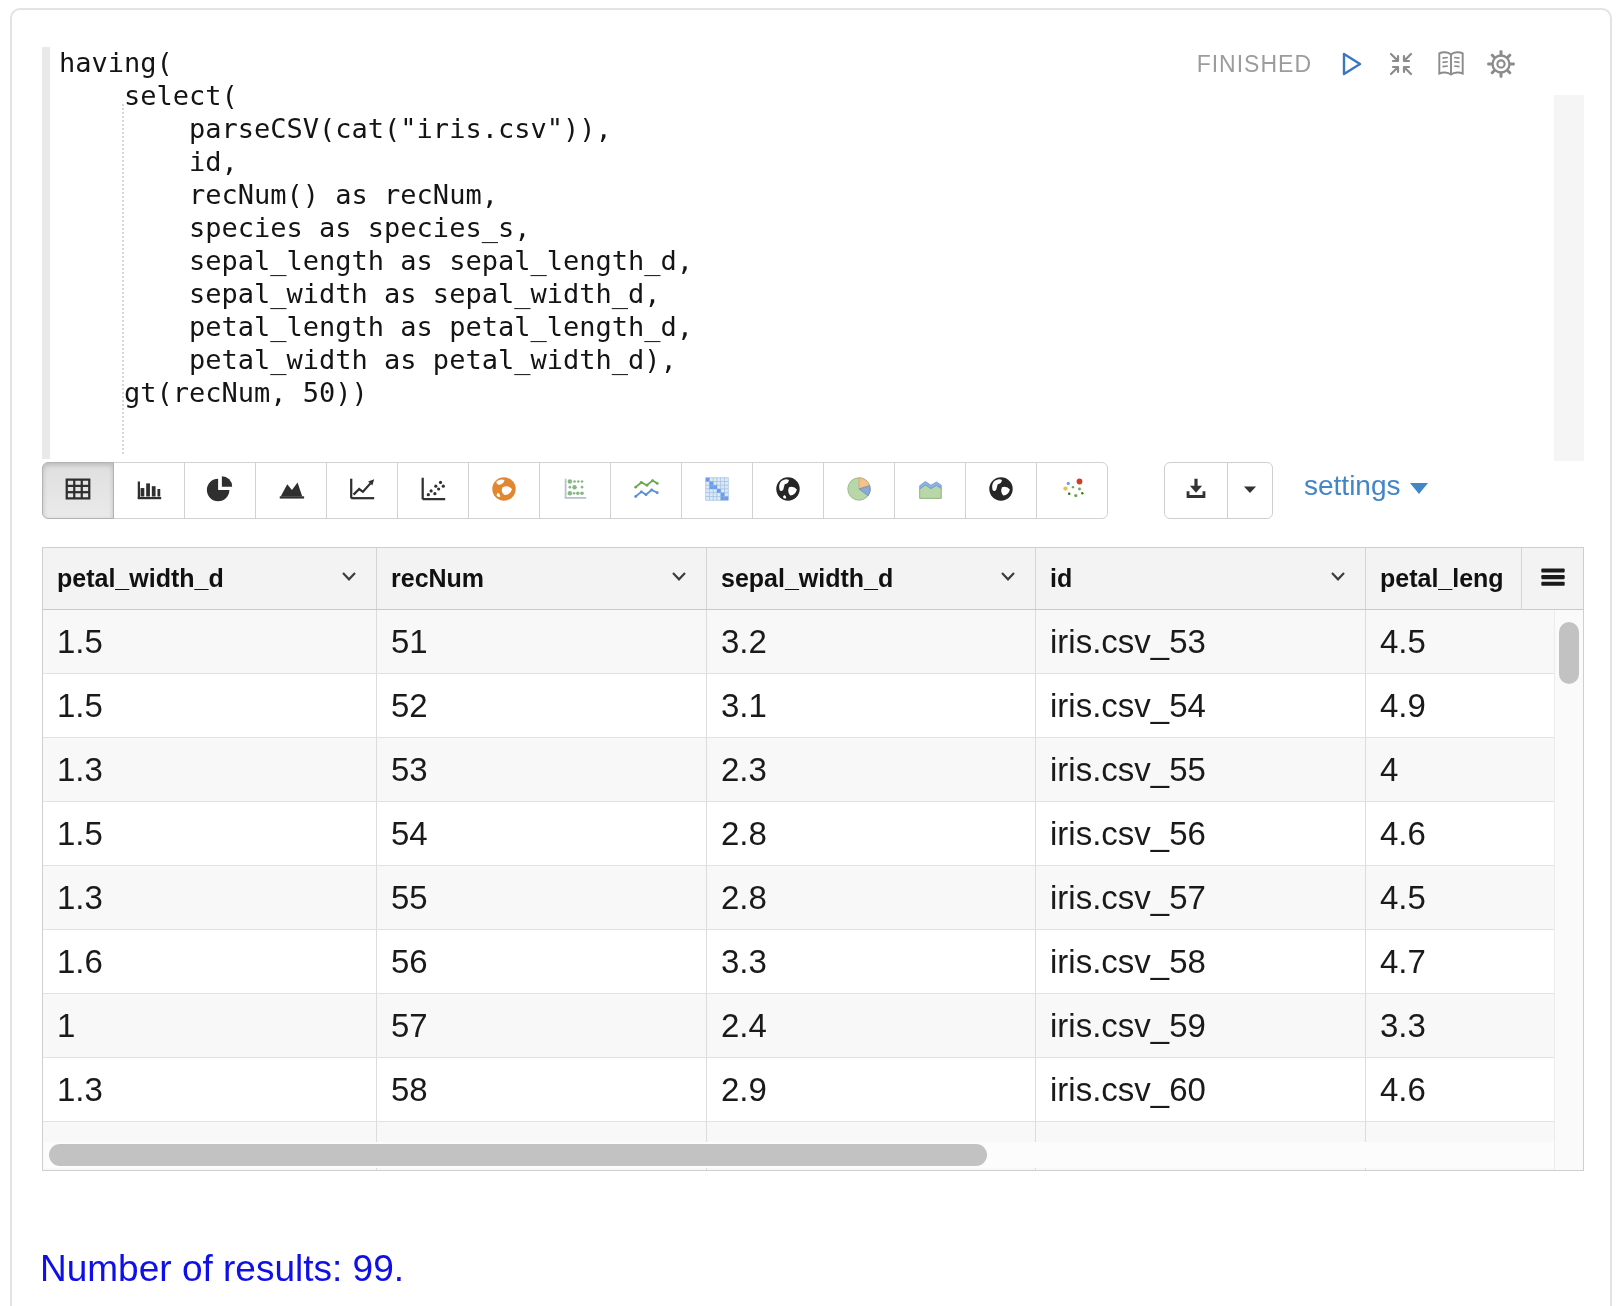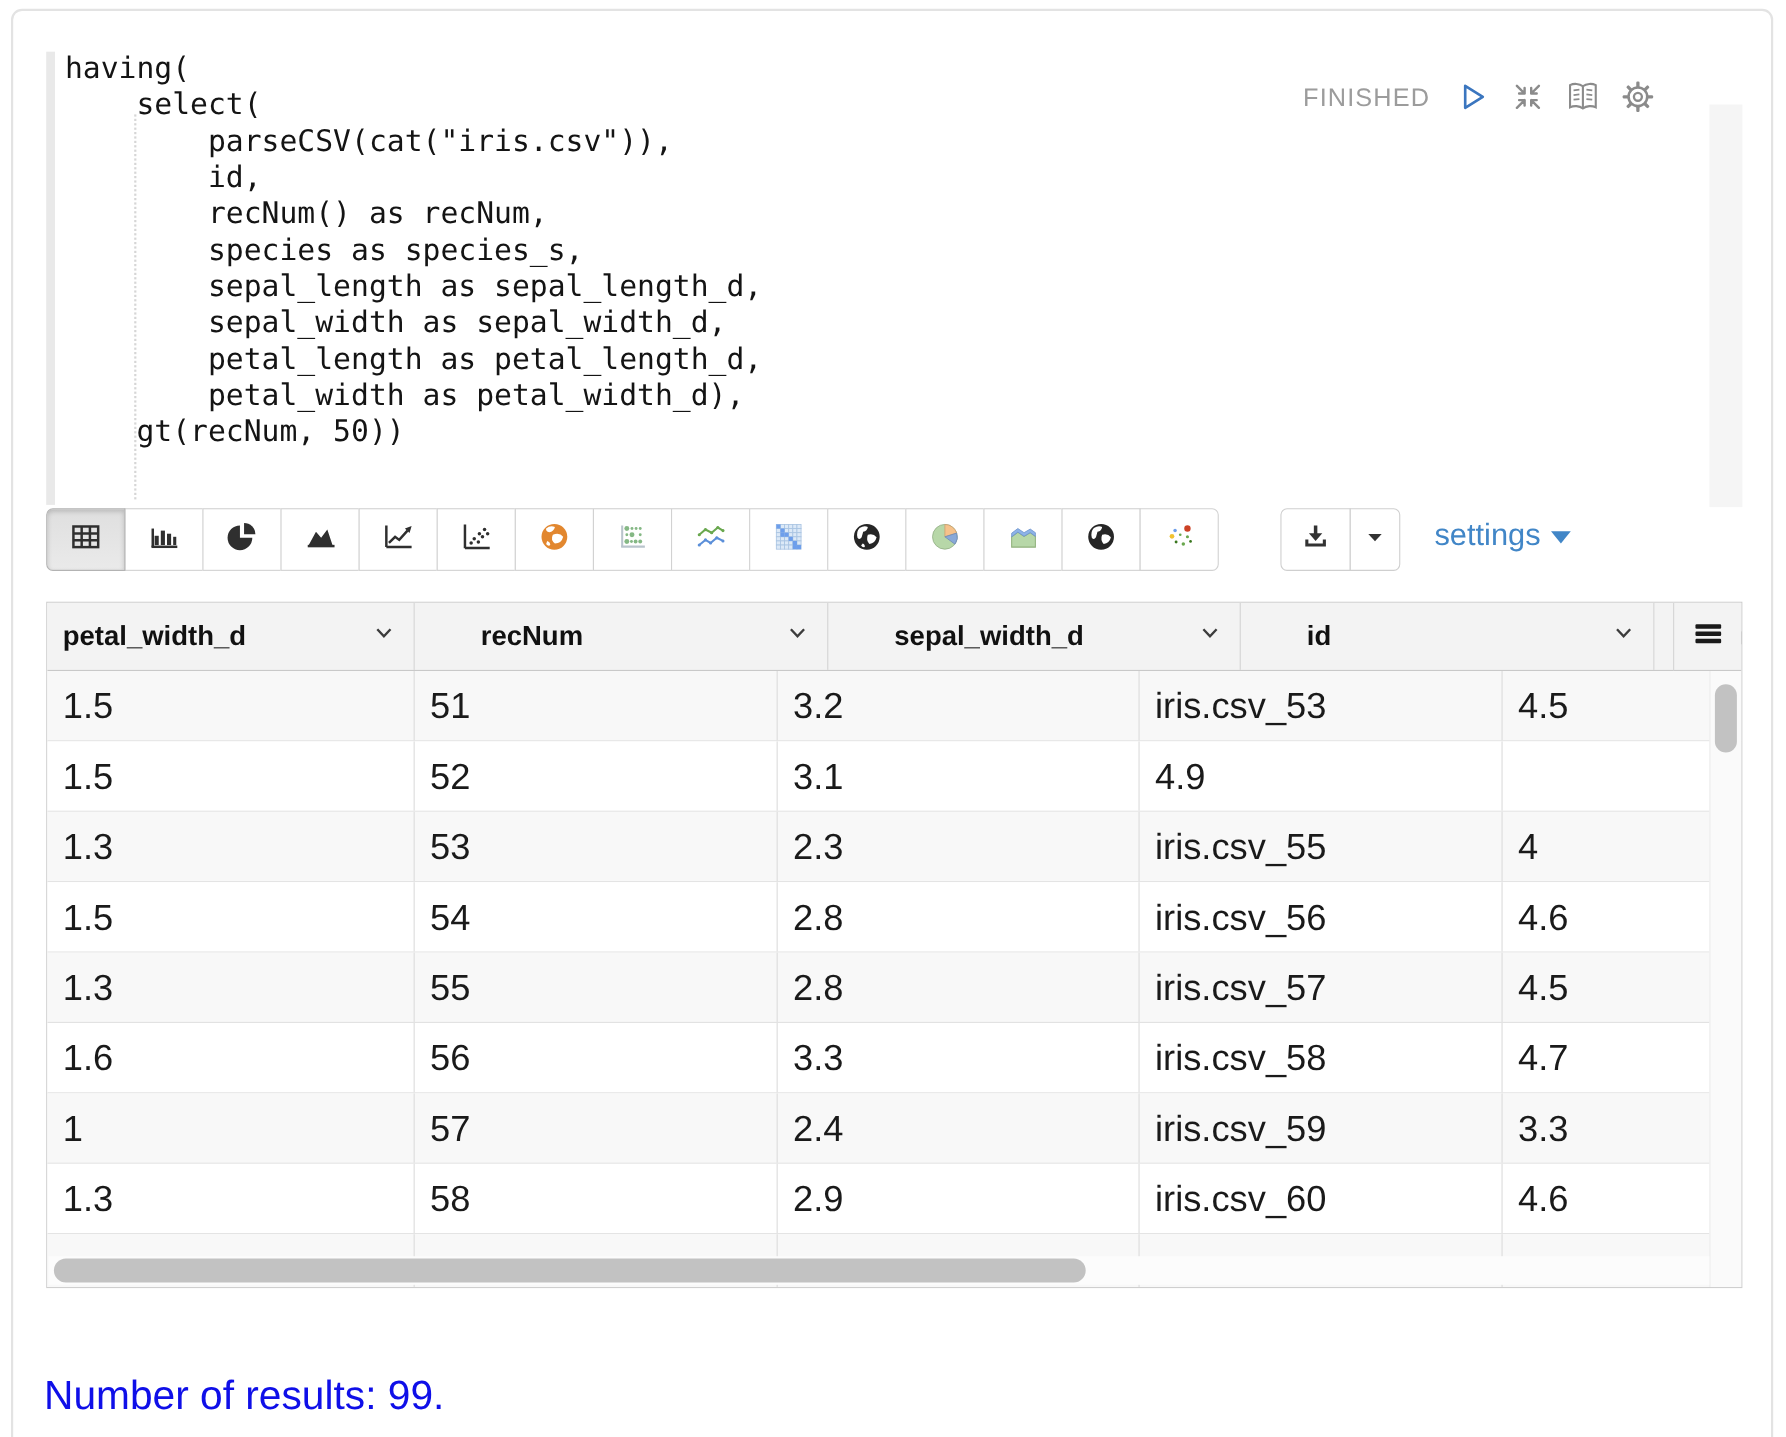--- a/index.html
+++ b/index.html
@@ -10,21 +10,21 @@
 
   
   .editor-gutter { position:absolute; left:30px; top:37px; width:8px; height:412px; background:#e9e9e9; }
   .indent-guide  { position:absolute; left:110px; top:94px; height:350px; border-left:2px dotted #d6d6d6; }
   .code-pre { position:absolute; left:47px; top:36px;
               font-family:"DejaVu Sans Mono", monospace; font-size:27px; line-height:33px;
               color:#141414; white-space:pre; }
   .editor-scrollbar-track { position:absolute; left:1542px; top:85px; width:30px; height:366px; background:#f5f5f5; }
 
   
-  .status-row { position:absolute; top:36px; right:104px; display:flex; align-items:center; gap:16px; height:36px;margin-top:24px; }
+  .status-row { position:absolute; top:36px; right:92px; display:flex; align-items:center; gap:16px; height:36px; }
   .status-label { color:#9c9c9c; font-size:23px; letter-spacing:1px; margin-right:6px; }
   .ctl-btn { width:34px; height:34px; display:flex; align-items:center; justify-content:center; cursor:pointer; }
   .ctl-btn svg { display:block; }
 
   
   .toolbar-row { position:absolute; left:30px; top:452px; height:57px; display:flex; }
   .chart-group { display:flex; }
   .viz-btn { width:72px; height:57px; background:#fff; border:1px solid #d2d2d2; margin-left:-1px;
              display:flex; align-items:center; justify-content:center; cursor:pointer; }
   .viz-btn:first-child { border-radius:6px 0 0 6px; margin-left:0; }
@@ -37,21 +37,21 @@
   .dl-main { width:64px; border-radius:6px 0 0 6px; }
   .dl-caret { width:46px; margin-left:-1px; border-radius:0 6px 6px 0; }
   .settings-link { position:absolute; left:1292px; top:460px; display:flex; align-items:center; gap:9px;
                    color:#4186c7; font-size:28px; cursor:pointer; }
   .settings-caret { width:0; height:0; border-left:9px solid transparent; border-right:9px solid transparent;
                     border-top:11px solid #4186c7; margin-top:4px; }
 
   
   .grid { position:absolute; left:30px; top:537px; width:1542px; height:624px;
           border:1px solid #cfcfcf; background:#fff; overflow:hidden; }
-  .grid-header { display:flex; height:62px; background:#f3f3f3; border-bottom:1px solid #c9c9c9;gap:46px; }
+  .grid-header { display:flex; height:62px; background:#f3f3f3; border-bottom:1px solid #c9c9c9; }
   .hcell { display:flex; align-items:center; justify-content:space-between; padding-left:14px;
            border-right:1px solid #d4d4d4; font-weight:bold; font-size:25px; color:#111;
            white-space:nowrap; overflow:hidden; }
   .hcell:nth-child(1){ width:334px; } .hcell:nth-child(2){ width:330px; }
   .hcell:nth-child(3){ width:329px; } .hcell:nth-child(4){ width:330px; }
   .hcell:nth-child(5){ flex:1; border-right:none; }
   .col-menu { width:46px; height:100%; display:flex; align-items:center; justify-content:center;
               cursor:pointer; flex:none; margin-right:4px; }
   .grid-body { position:relative; }
   .grow { display:flex; height:64px; border-bottom:1px solid #e2e2e2; background:#fff; }
@@ -427,20 +427,21 @@
           <div class="gcell">1.5</div>
           <div class="gcell">51</div>
           <div class="gcell">3.2</div>
           <div class="gcell">iris.csv_53</div>
           <div class="gcell">4.5</div>
         </div>
         <div class="grow">
           <div class="gcell">1.5</div>
           <div class="gcell">52</div>
           <div class="gcell">3.1</div>
+          <div class="gcell">iris.csv_54</div>
           <div class="gcell">4.9</div>
         </div>
         <div class="grow">
           <div class="gcell">1.3</div>
           <div class="gcell">53</div>
           <div class="gcell">2.3</div>
           <div class="gcell">iris.csv_55</div>
           <div class="gcell">4</div>
         </div>
         <div class="grow">

